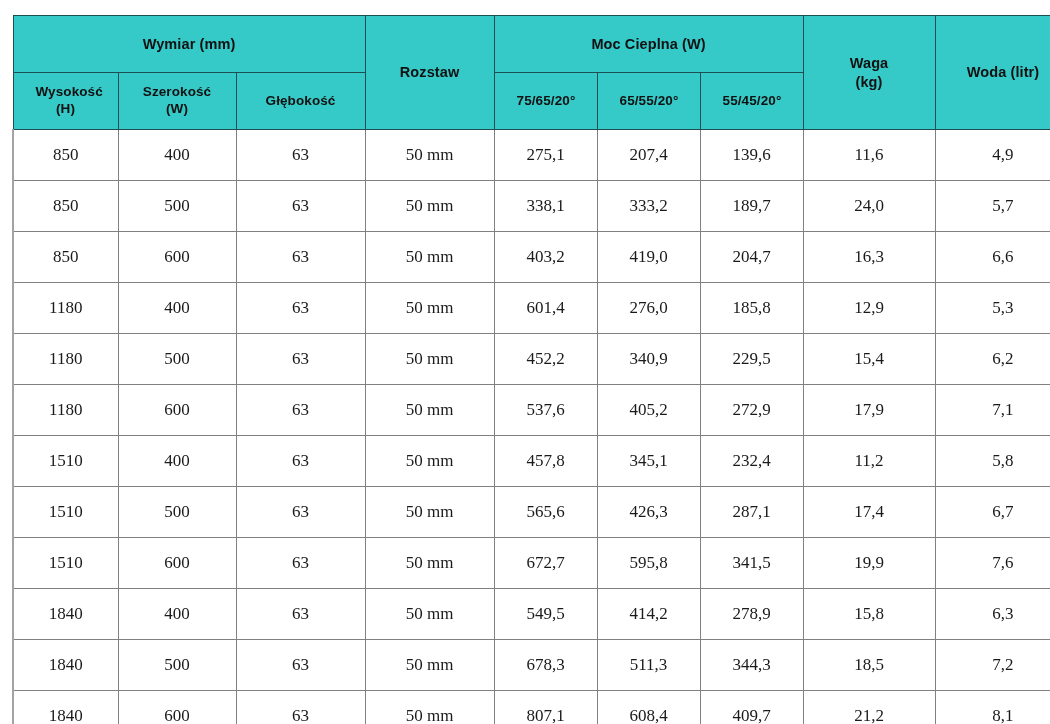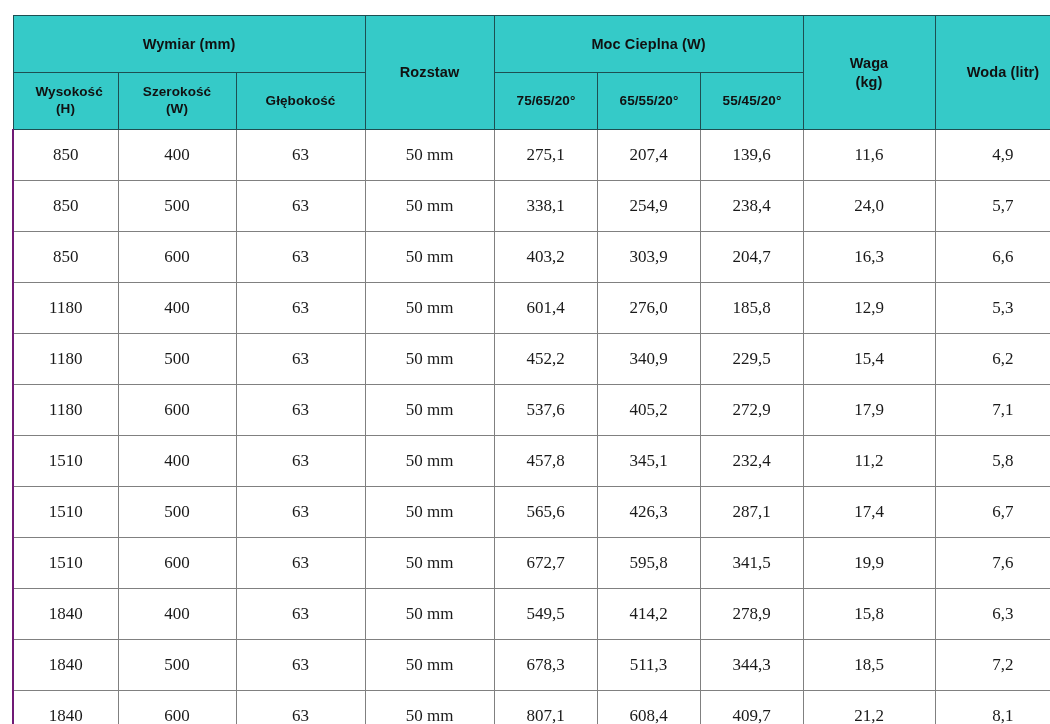--- a/index.html
+++ b/index.html
@@ -77,21 +77,21 @@
     height: 50px;
     padding: 0 4px;
     white-space: nowrap;
   }
 
   
   table.spec tbody tr:last-child td {
     border-bottom: 2px solid #3a3a3a;
   }
   table.spec tbody td:first-child {
-    border-left: 2px solid #701a75;
+    border-left: 2px solid #a3a3a3;
     margin-left: 39px;
   }
   table.spec tbody td:last-child {
     border-right: 2px solid #3a3a3a;
   }
 
   
   col.c-h    { width: 105px; }
   col.c-w    { width: 118px; }
   col.c-d    { width: 129px; }
@@ -154,32 +154,32 @@
             <td>139,6</td>
             <td>11,6</td>
             <td>4,9</td>
           </tr>
           <tr>
             <td>850</td>
             <td>500</td>
             <td>63</td>
             <td>50 mm</td>
             <td>338,1</td>
-            <td>254,9</td>
-            <td>238,4</td>
+            <td>333,2</td>
+            <td>189,7</td>
             <td>24,0</td>
             <td>5,7</td>
           </tr>
           <tr>
             <td>850</td>
             <td>600</td>
             <td>63</td>
             <td>50 mm</td>
             <td>403,2</td>
-            <td>303,9</td>
+            <td>419,0</td>
             <td>204,7</td>
             <td>16,3</td>
             <td>6,6</td>
           </tr>
           <tr>
             <td>1180</td>
             <td>400</td>
             <td>63</td>
             <td>50 mm</td>
             <td>601,4</td>

